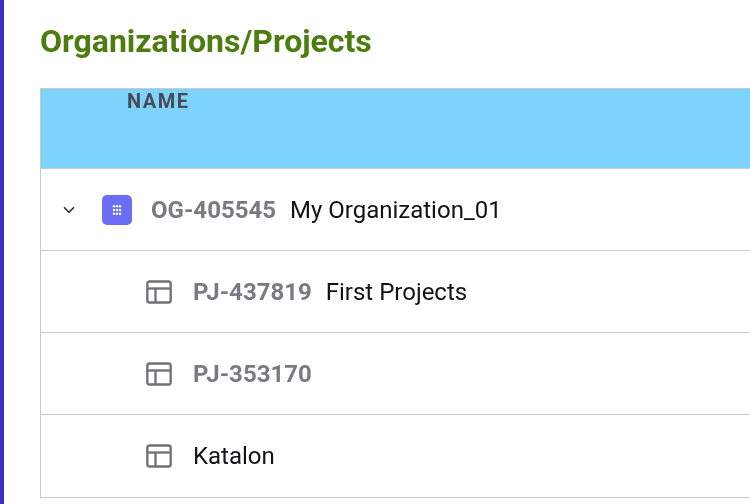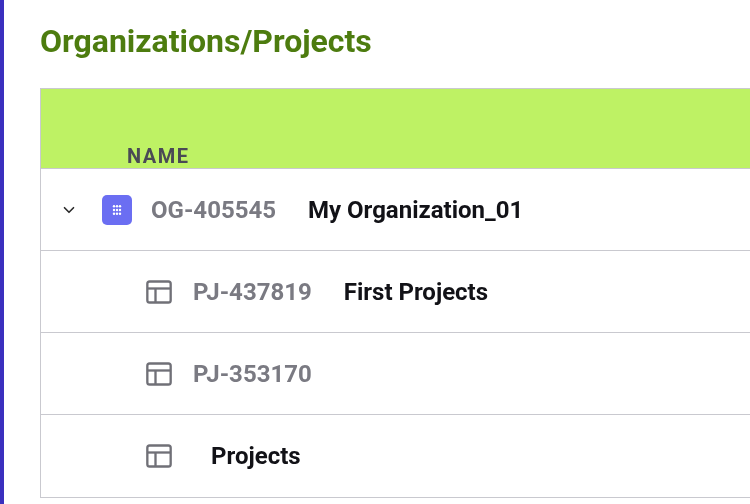--- a/index.html
+++ b/index.html
@@ -25,25 +25,25 @@
       color: #4d7c0f;
       margin: 22px 0 28px 40px;
     }
     .table-wrap {
       margin-left: 40px;
       border: 1px solid #c9c9cf;
       border-right: none;
       overflow: hidden;
     }
     .thead {
-      background: #bef264;
+      background: #7dd3fc;
       border-bottom: 1px solid #c9c9cf;
       height: 80px;
       display: flex;
-      align-items: flex-end;
+      align-items: flex-start;
       padding-left: 86px;
     }
     .th-name {
       font-size: 20px;
       font-weight: 700;
       letter-spacing: 1.5px;
       color: #4a4a55;
     }
     .row {
       height: 82px;
@@ -99,22 +99,22 @@
     .id-text {
       font-size: 24px;
       color: #7a7a82;
       margin-left: 14px;
       font-weight: 700;
       white-space: nowrap;
     }
     .name-text {
       font-size: 24px;
       color: #121217;
-      margin-left: 32px;
-      font-weight: 700;
+      margin-left: 14px;
+      font-weight: 400;
       white-space: nowrap;
     }
   </style>
 </head>
 <body>
 
 <div class="left-rail"></div>
 
 <h1 class="page-title">Organizations/Projects</h1>
 
@@ -180,16 +180,16 @@
   <div class="row">
     <div class="expander-cell"></div>
     <div class="indent"></div>
     <div class="icon-cell">
       <svg class="project-icon" viewBox="0 0 24 22" fill="none" stroke="currentColor" stroke-width="2" stroke-linejoin="round">
         <rect x="2" y="2" width="20" height="18" rx="2"></rect>
         <line x1="2" y1="8" x2="22" y2="8"></line>
         <line x1="9" y1="8" x2="9" y2="20"></line>
       </svg>
     </div>
-    <span class="name-text">Projects</span>
+    <span class="name-text">Katalon</span>
   </div>
 
 </div>
 
 </body></html>

